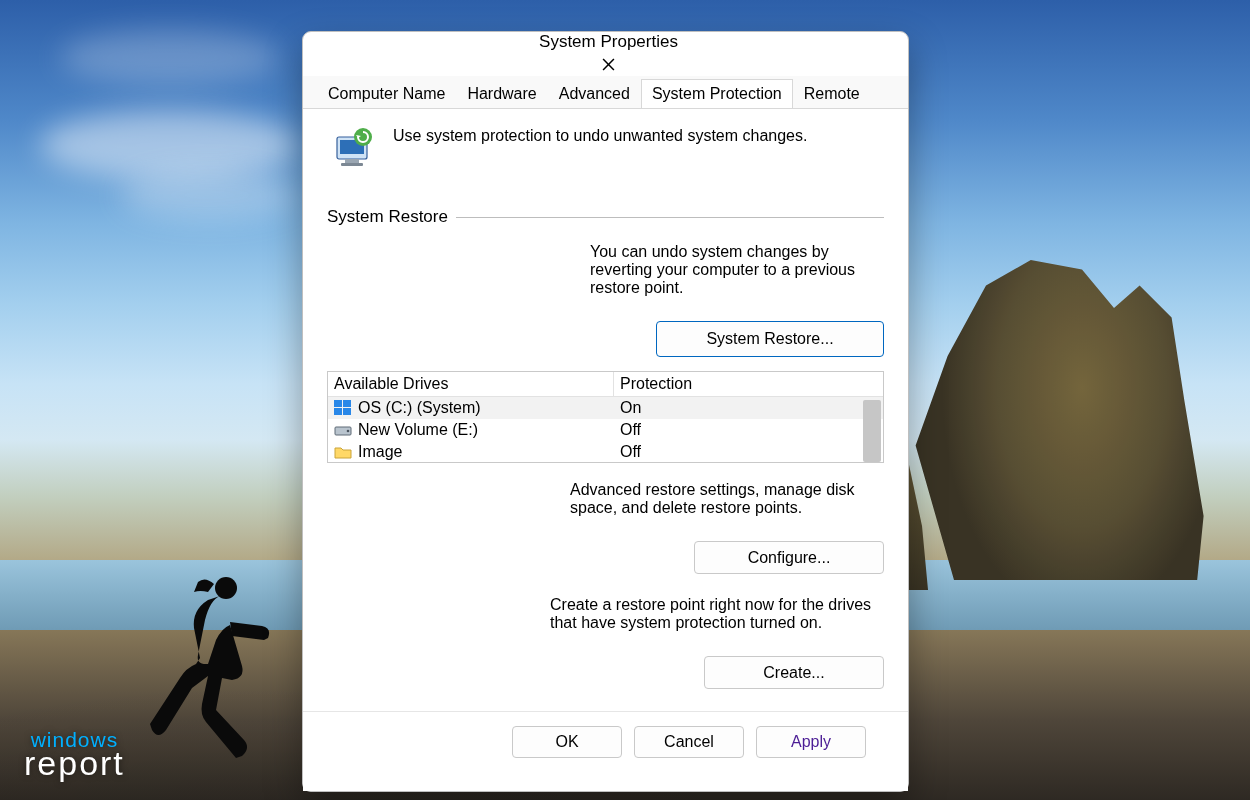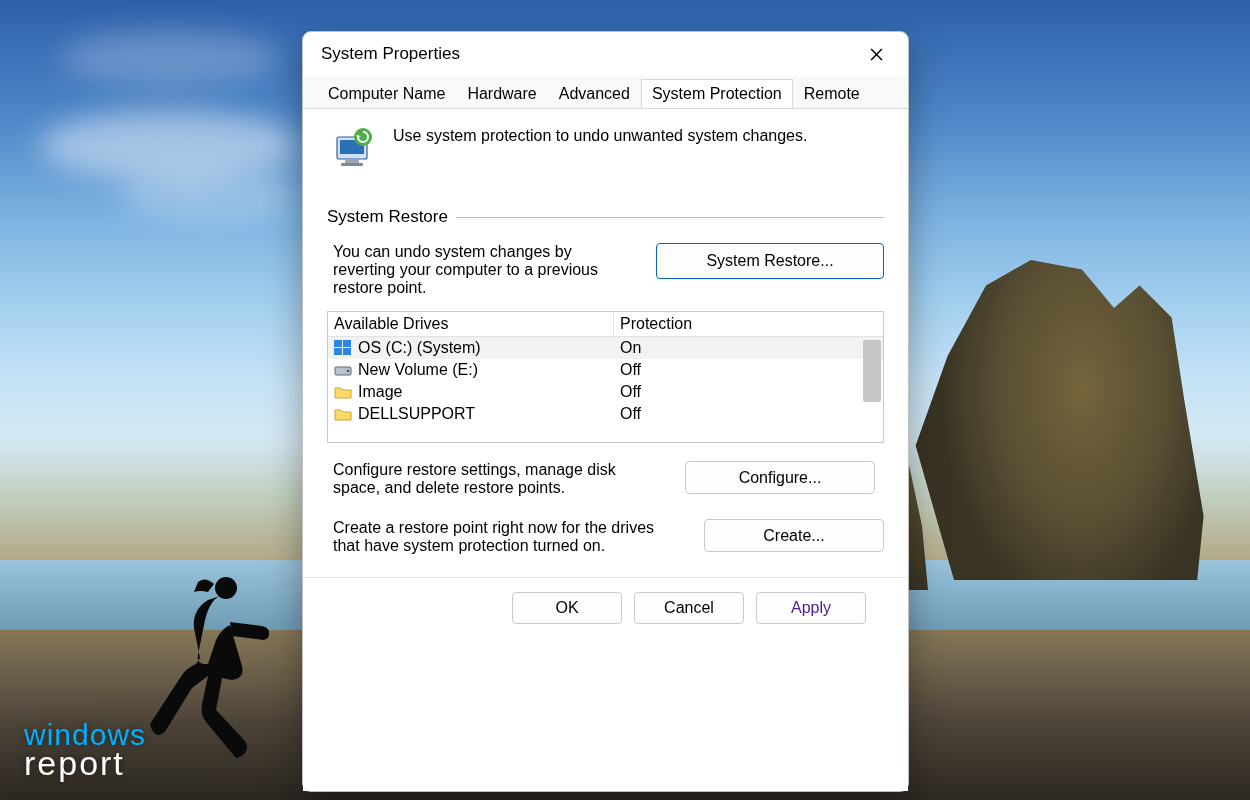--- a/index.html
+++ b/index.html
@@ -46,33 +46,34 @@
     position:absolute; left:150px; top:570px; width:140px; height:195px;
     color:#101010;
   }
   
   .watermark {
     position:absolute; left:24px; bottom:20px; color:#00b0ff;
     font-family: "Segoe UI", sans-serif;
     text-shadow: 0 0 6px rgba(0,0,0,0.5);
     line-height:1;
   }
-  .watermark .w { font-size:30px; font-weight:300; letter-spacing:1px;text-align:center; }
+  .watermark .w { font-size:21px; font-weight:300; letter-spacing:1px;text-align:center; }
   .watermark .r { font-size:34px; font-weight:300; color:#fff; margin-top:-4px; letter-spacing:2px; }
 
   
   .dialog {
     position:absolute; left:302px; top:31px; width:607px; height:761px;
     background:#fff; border:1px solid #bfbfbf; border-radius:9px;
     box-shadow: 0 16px 36px rgba(0,0,0,0.35);
     display:flex; flex-direction:column;
   }
   .titlebar {
-    height:44px; display:flex; align-items:center; justify-content:space-between;
+    height:44px; display:flex; align-items:center; justify-content:flex-end;
     padding:0 12px 0 18px;
+    flex-direction:column;
   }
   .titlebar h1 { font-size:17px; font-weight:400; color:#000; }
   .close-btn {
     width:40px; height:30px; display:flex; align-items:center; justify-content:center;
     border-radius:4px; cursor:pointer;
   }
   .close-btn svg { width:13px; height:13px; }
 
   .tabs {
     display:flex; align-items:flex-end; gap:0; padding:0 14px; height:32px;
@@ -90,34 +91,34 @@
     flex:1; border-top:1px solid #d8d8d8; background:#fff;
     padding:12px 24px 0 24px; position:relative;
   }
 
   .intro { display:flex; gap:18px; align-items:flex-start; padding:4px 4px 10px 4px; }
   .intro .txt { font-size:16px; color:#000; padding-top:2px; }
 
   .section-title { font-size:17px; color:#000; display:flex; align-items:center; gap:8px; margin-top:28px; }
   .section-title .line { flex:1; height:1px; background:#bdbdbd; }
 
-  .row { display:flex; align-items:flex-start; gap:38px; margin-top:16px; }
+  .row { display:flex; align-items:flex-end; gap:24px; margin-top:16px;flex-direction:column; }
   .row .desc { font-size:16px; color:#000; max-width:300px; padding-left:6px; }
 
   .btn {
     min-width:190px; height:33px; font-size:16px;
     background:#fdfdfd; border:1px solid #c9c9c9; border-radius:4px;
     cursor:pointer; padding:0 16px; color:#000;
   }
   .btn.primary { border:1px solid #0067c0; }
   .btn.disabled { color:#4c1d95; }
 
   .drives-box {
     margin-top:14px; border:1px solid #c9c9c9; background:#fff;
-    height:132px; position:relative; overflow:hidden;
+    height:92px; position:relative; overflow:hidden;
   }
   .drives-head, .drive-row {
     display:grid; grid-template-columns: 286px 1fr;
     font-size:16px;
   }
   .drives-head { border-bottom:1px solid #e2e2e2; }
   .drives-head div { padding:3px 6px; border-right:1px solid #e2e2e2; }
   .drives-head div:last-child{border-right:none;}
   .drive-row div { padding:2px 6px; display:flex; align-items:center; gap:6px;}
   .drive-row.sel { background:#f2f2f2; }
@@ -261,21 +262,21 @@
               <path d="M1 4 h6 l2 2 h8 v8 h-16 z" fill="#ffd867" stroke="#caa43a"></path>
             </svg>
             <span>DELLSUPPORT</span>
           </div>
           <div>Off</div>
         </div>
         <div class="scroll-thumb"></div>
       </div>
 
       <div class="row" style="margin-top:18px">
-        <div class="desc" style="max-width:320px">Configure restore settings, manage disk space, and delete restore points.</div>
+        <div class="desc" style="max-width:320px">Advanced restore settings, manage disk space, and delete restore points.</div>
         <button class="btn">Configure...</button>
       </div>
 
       <div class="row" style="margin-top:22px">
         <div class="desc" style="max-width:340px">Create a restore point right now for the drives that have system protection turned on.</div>
         <button class="btn" style="min-width:180px">Create...</button>
       </div>
 
       <div class="footer-sep"></div>
       <div class="footer">

